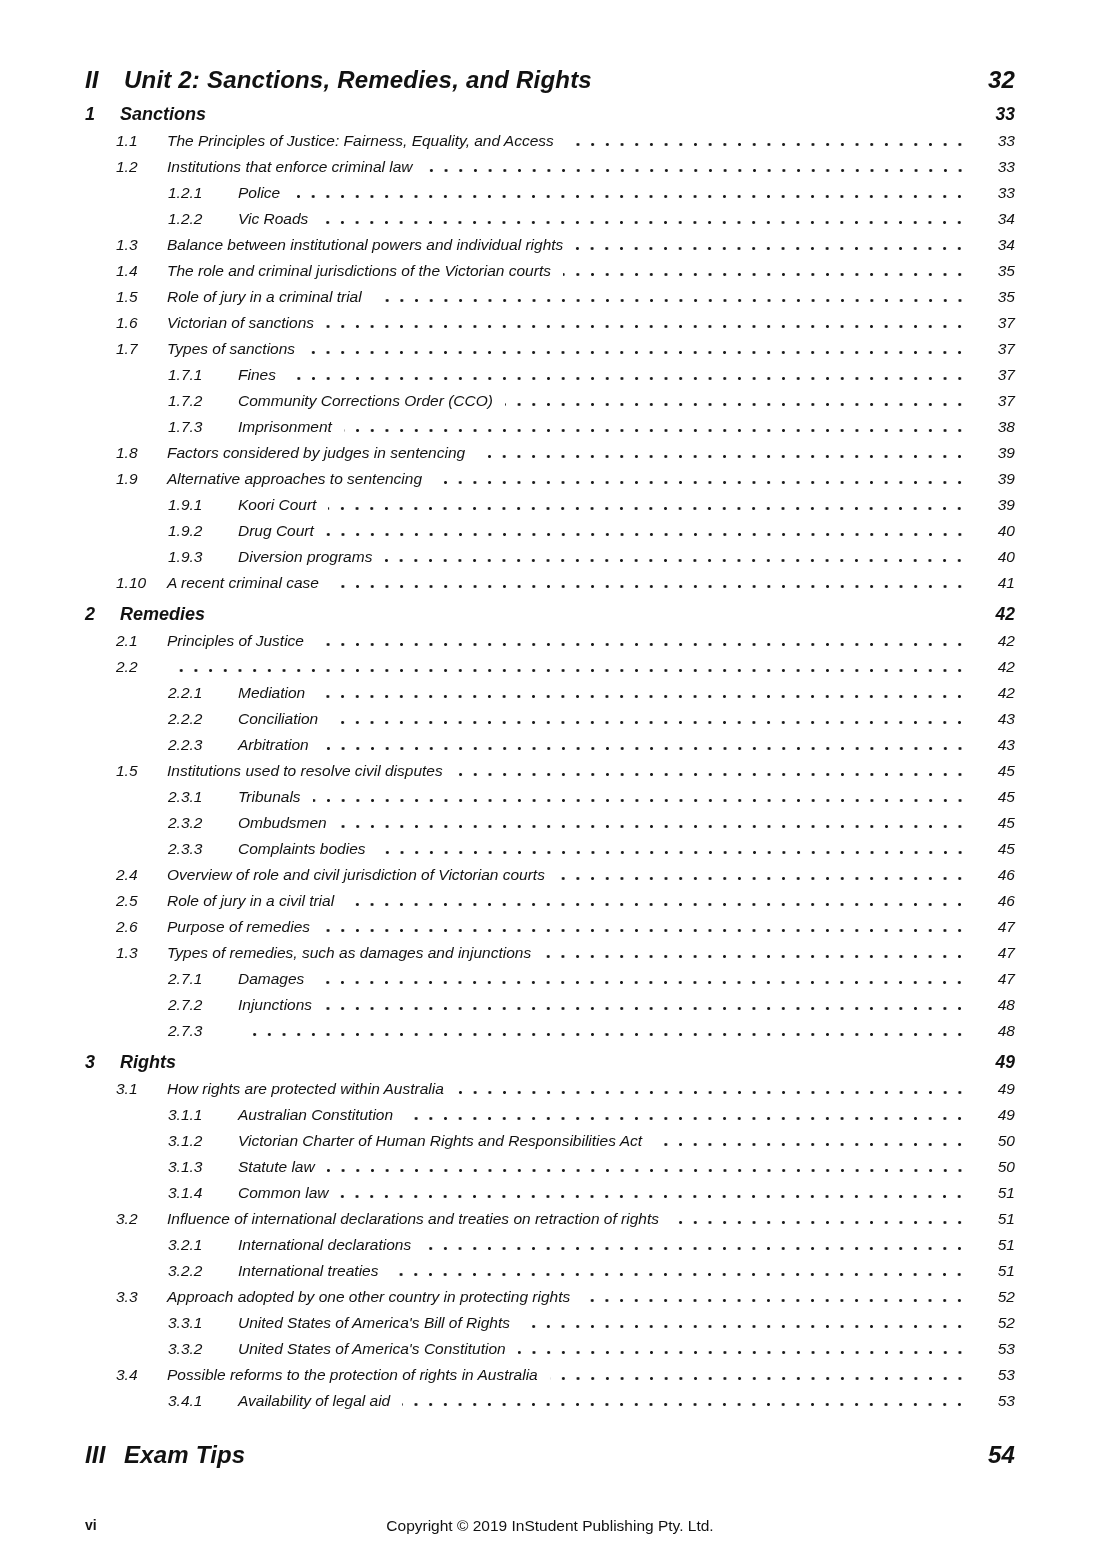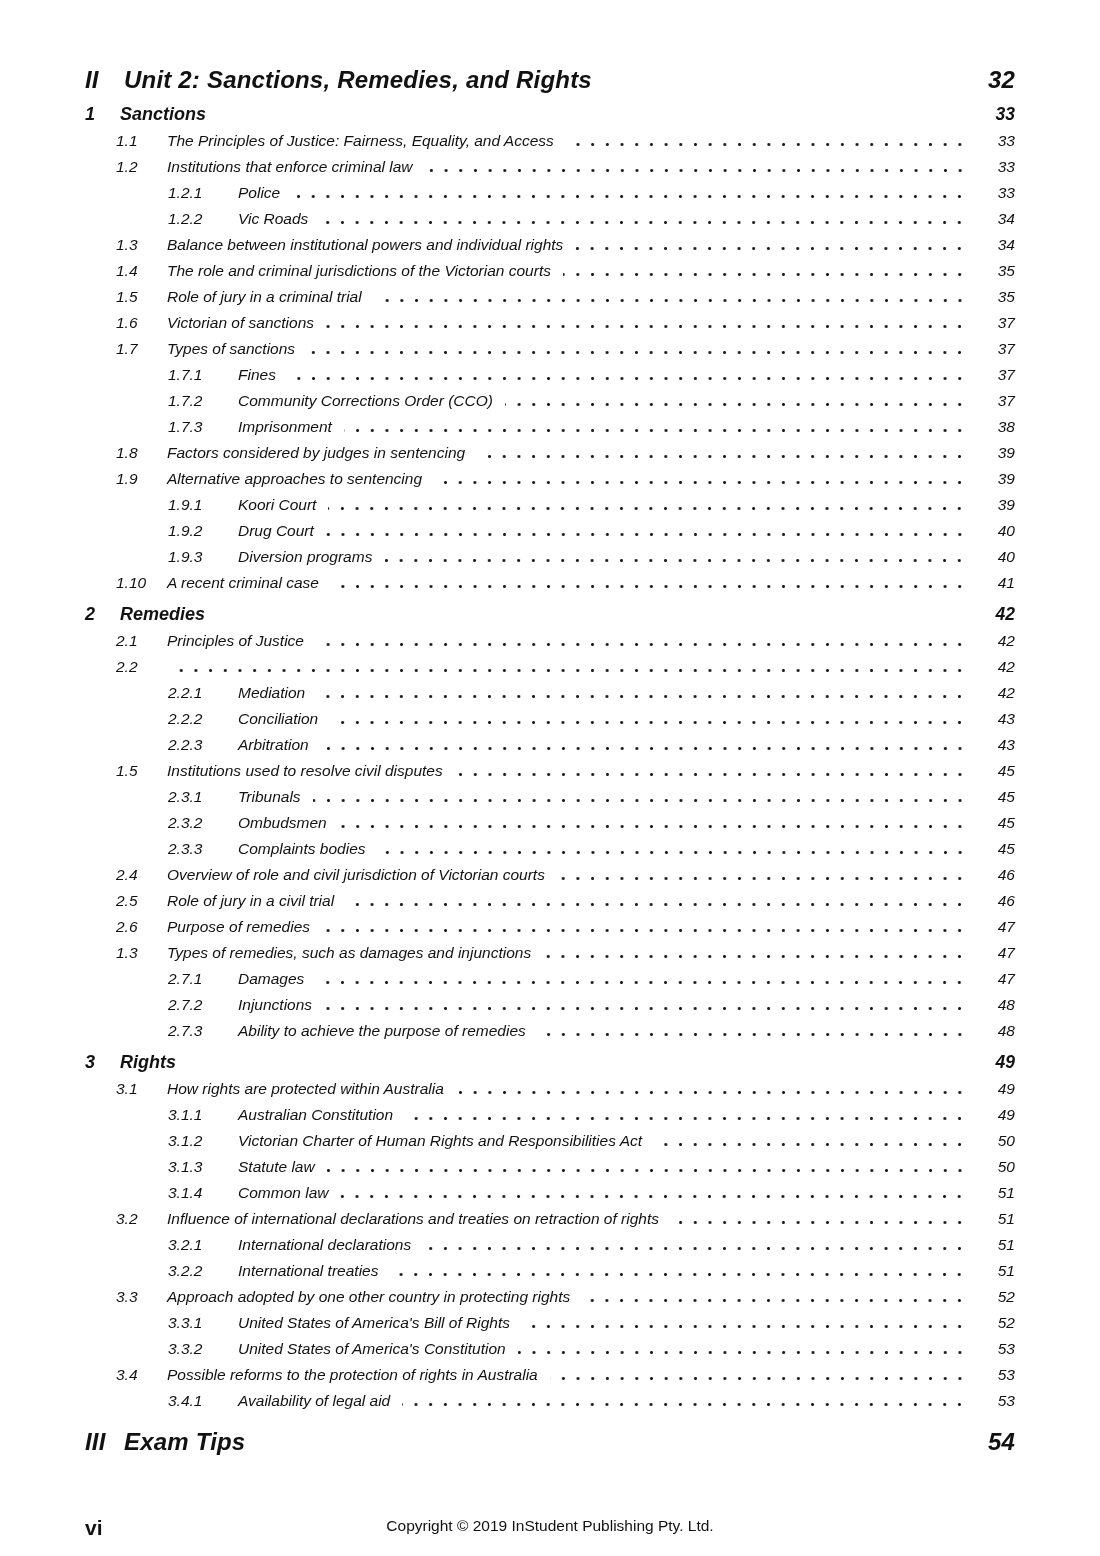--- a/index.html
+++ b/index.html
@@ -15,21 +15,21 @@
 
   .row { display: flex; align-items: baseline; font-style: italic; }
   .num { flex: none; }
   .ttl { white-space: nowrap; }
   .spacer { flex: 1; }
   .pg { flex: none; width: 48px; text-align: right; }
 
   
   .part { font-size: 24px; font-weight: bold; line-height: 32px; height: 32px; letter-spacing: 0.2px; }
   .part .num { width: 39px; }
-  .part-last { margin-top: 12px; }
+  .part-last { margin-top: 25px; }
 
   
   .sec-head { font-size: 18px; font-weight: bold; line-height: 28px; height: 28px; margin-top: 4px; }
   .sec-head .num { width: 35px; }
   .sec-head .pg { font-size: 17.5px; }
 
   
   .item { font-size: 15.5px; line-height: 26px; height: 26px; }
   .l2 { padding-left: 31px; }
   .l2 .num { width: 51px; }
@@ -47,21 +47,21 @@
     background-repeat: repeat-x;
     background-position: right center;
     min-width: 14px;
   }
 
   .footer {
     position: absolute;
     left: 85px; right: 85px; bottom: 20px;
     height: 20px;
   }
-  .folio { font-weight: bold; font-size: 21px; }
+  .folio { font-weight: bold; font-size: 14px; }
   .copy {
     position: absolute; left: 0; right: 0; top: 1px;
     text-align: center;
     font-size: 15.5px;
   }
 </style>
 </head>
 <body>
 
 <div class="toc">
@@ -278,21 +278,20 @@
       <span class="pg">47</span>
     </div>
   <div class="row item l3">
       <span class="num">2.7.2</span>
       <span class="ttl">Injunctions</span>
       <span class="dots"></span>
       <span class="pg">48</span>
     </div>
   <div class="row item l3">
       <span class="num">2.7.3</span>
-      <span class="ttl">Ability to achieve the purpose of remedies</span>
       <span class="dots"></span>
       <span class="pg">48</span>
     </div>
 
   <div class="row sec-head">
     <span class="num">3</span>
     <span class="ttl">Rights</span>
     <span class="spacer"></span>
     <span class="pg">49</span>
   </div>

